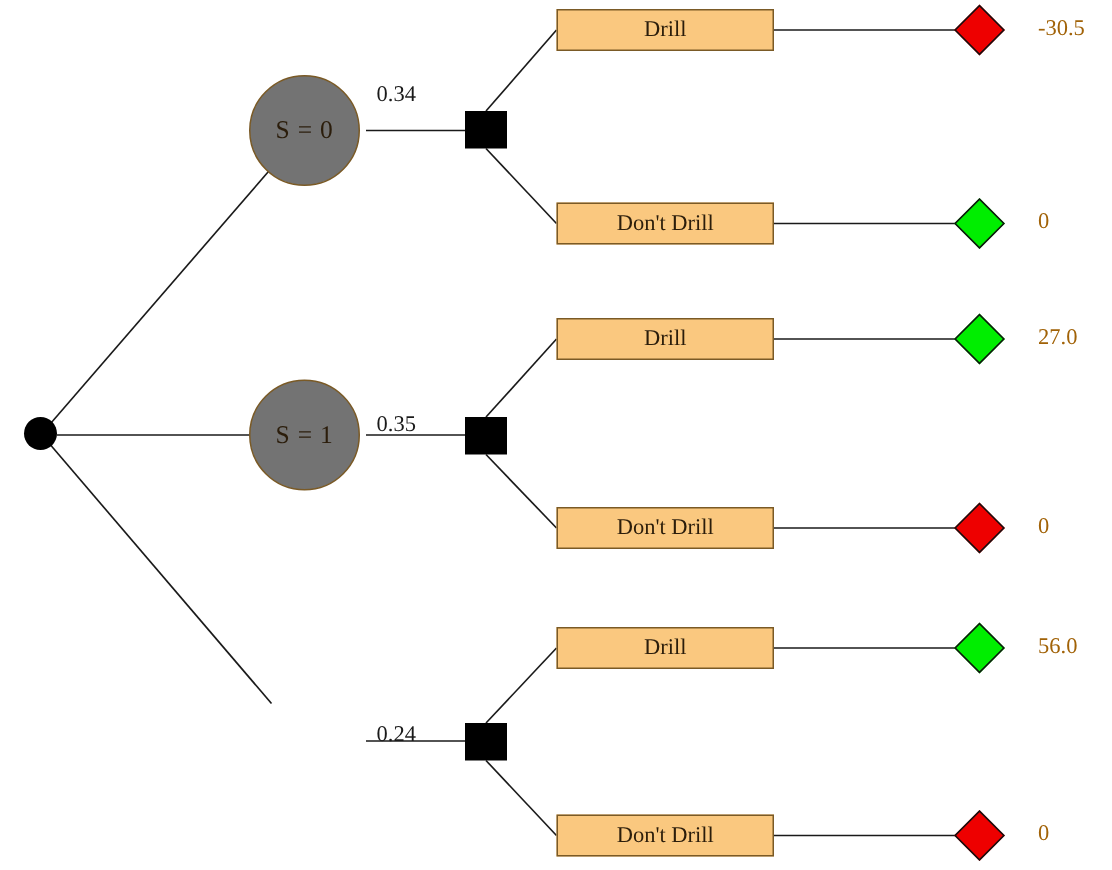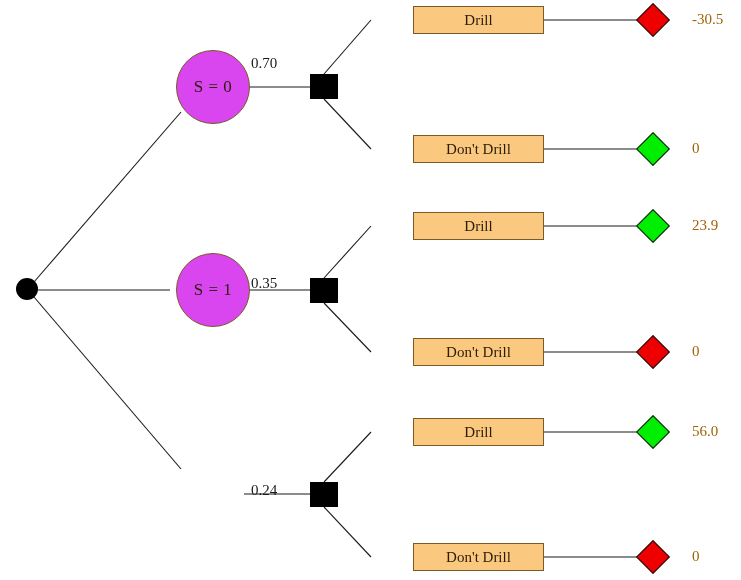--- a/index.html
+++ b/index.html
@@ -41,27 +41,27 @@
     background: #000000;
     left: 16px;
     top: 278px;
   }
   
   .state-circle {
     position: absolute;
     width: 74px;
     height: 74px;
     border-radius: 50%;
-    background: #d946ef;
+    background: #737373;
     border: 1.1px solid #7a5a26;
     box-sizing: border-box;
     display: flex;
     align-items: center;
     justify-content: center;
-    left: 176px;
+    left: 166px;
   }
   .state-circle .state-label {
     font-size: 17px;
     color: #2b1d0b;
     letter-spacing: 0.5px;
     white-space: nowrap;
   }
   .state-circle.s0 { top: 50px; }
   .state-circle.s1 { top: 253px; }
   .state-circle.s2 { top: 457px; }
@@ -83,30 +83,29 @@
     height: 25px;
     background: #000000;
     left: 310px;
   }
   .decision-square.d0 { top: 74px; }
   .decision-square.d1 { top: 278px; }
   .decision-square.d2 { top: 482px; }
   
   .action-box {
     position: absolute;
-    width: 131px;
+    width: 145px;
     height: 28px;
     left: 371px;
     background: #fac87f;
     border: 1.1px solid #7a5a26;
     box-sizing: border-box;
     display: flex;
     align-items: center;
     justify-content: center;
-    margin-left: 42px;
   }
   .action-box .action-label {
     font-size: 15px;
     color: #2b1d0b;
     white-space: nowrap;
   }
   
   .terminal-diamond {
     position: absolute;
     width: 24px;
@@ -161,21 +160,21 @@
     </g>
   </svg>
 
   <div class="node-layer">
 
     <div class="root-node"></div>
 
     <div class="state-circle s0">
       <span class="state-label">S = 0</span>
     </div>
-    <div class="prob-label p0">0.70</div>
+    <div class="prob-label p0">0.34</div>
     <div class="decision-square d0"></div>
 
     <div class="action-box" style="top:6px;">
       <span class="action-label">Drill</span>
     </div>
     <div class="terminal-diamond red" style="top:8px;"></div>
     <div class="payoff-label" style="top:11px;">-30.5</div>
 
     <div class="action-box" style="top:135px;">
       <span class="action-label">Don't Drill</span>
@@ -186,21 +185,21 @@
     <div class="state-circle s1">
       <span class="state-label">S = 1</span>
     </div>
     <div class="prob-label p1">0.35</div>
     <div class="decision-square d1"></div>
 
     <div class="action-box" style="top:212px;">
       <span class="action-label">Drill</span>
     </div>
     <div class="terminal-diamond green" style="top:214px;"></div>
-    <div class="payoff-label" style="top:217px;">23.9</div>
+    <div class="payoff-label" style="top:217px;">27.0</div>
 
     <div class="action-box" style="top:338px;">
       <span class="action-label">Don't Drill</span>
     </div>
     <div class="terminal-diamond red" style="top:340px;"></div>
     <div class="payoff-label" style="top:343px;">0</div>
 
     <div class="prob-label p2">0.24</div>
     <div class="decision-square d2"></div>
 

